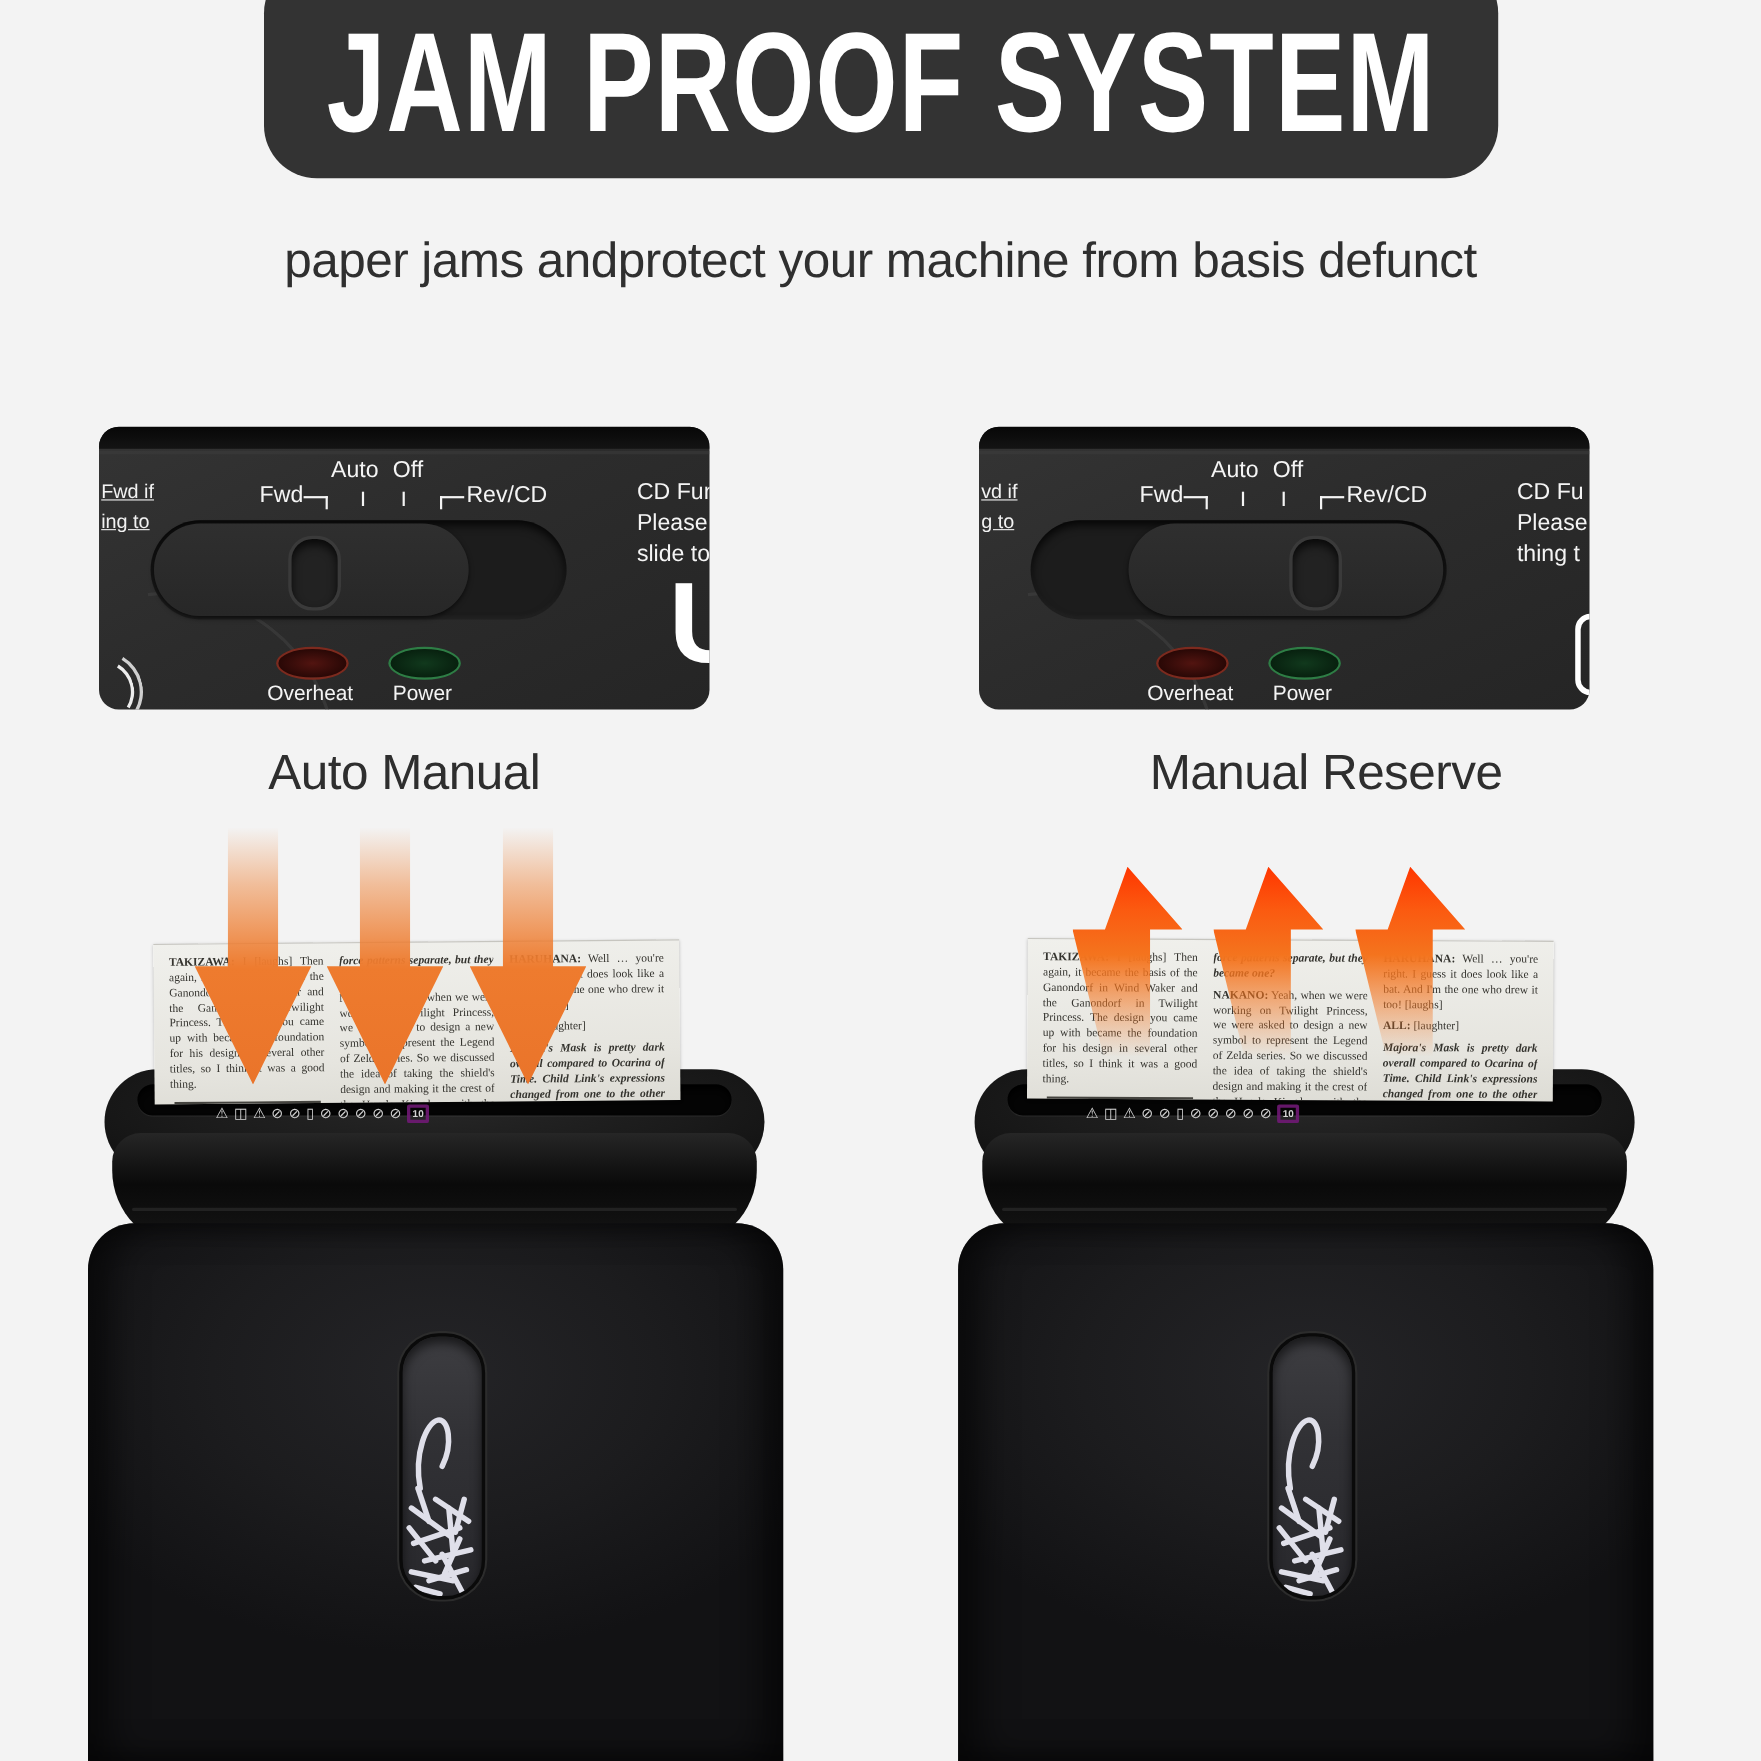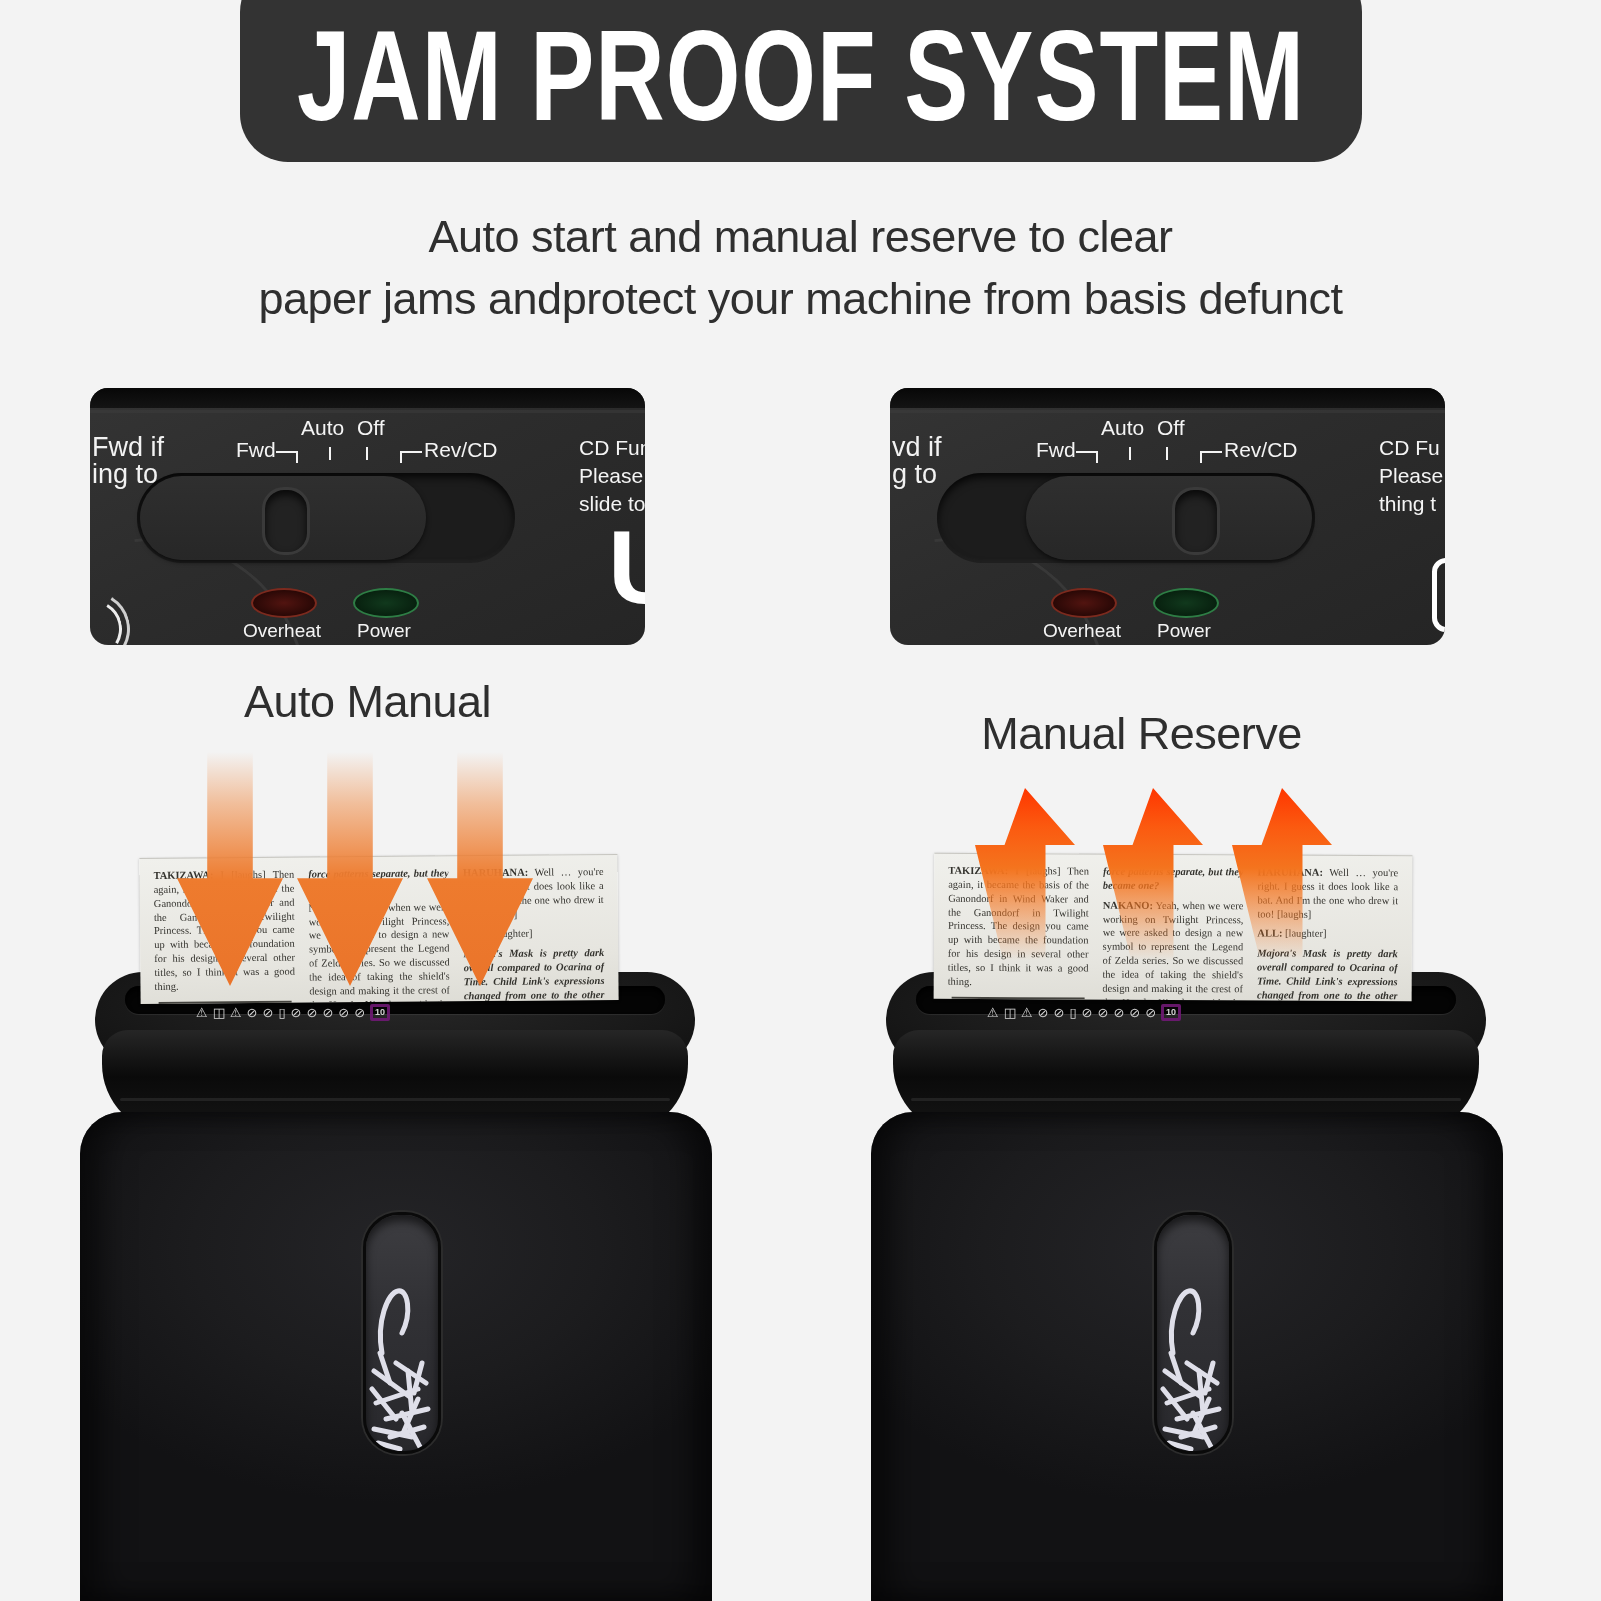--- a/index.html
+++ b/index.html
@@ -17,21 +17,21 @@
             font-size:45px;line-height:62px;letter-spacing:-0.5px;}
   .subtitle span{display:block;}
 
   
   .panel{position:absolute;top:388px;width:555px;height:257px;border-radius:18px;overflow:hidden;
          background:linear-gradient(155deg,#343434 0%,#2c2c2c 45%,#252525 100%);}
   .panel .topband{position:absolute;top:0;left:0;right:0;height:20px;background:linear-gradient(#070707,#141414);}
   .panel .topline{position:absolute;top:22px;left:0;right:0;height:3px;background:#3d3d3d;opacity:.55;}
   .panel .lid-curve{position:absolute;left:-90px;top:150px;width:300px;height:300px;border-radius:50%;
          border:3px solid transparent;border-top-color:#3e3e3e;transform:rotate(38deg);opacity:.7;}
-  .edge-left{position:absolute;left:2px;top:46px;color:#f2f2f2;font-size:27px;line-height:27px;}
+  .edge-left{position:absolute;left:2px;top:46px;color:#f2f2f2;font-size:18px;line-height:27px;text-decoration:underline;}
   .lbl{position:absolute;color:#f4f4f4;font-size:21px;white-space:nowrap;}
   .lbl-fwd{left:146px;top:50px;} .lbl-auto{left:211px;top:28px;} .lbl-off{left:267px;top:28px;} .lbl-rev{left:334px;top:50px;}
   .mark{position:absolute;background:#f4f4f4;}
   .bk-fwd-h{left:186px;top:63px;width:22px;height:2px;} .bk-fwd-v{left:206px;top:63px;width:2px;height:12px;}
   .tick-auto{left:239px;top:59px;width:2px;height:13px;} .tick-off{left:276px;top:59px;width:2px;height:13px;}
   .bk-rev-v{left:310px;top:63px;width:2px;height:12px;} .bk-rev-h{left:310px;top:63px;width:22px;height:2px;}
   .track{position:absolute;left:47px;top:85px;width:378px;height:90px;border-radius:45px;background:#1c1c1c;
          box-shadow:inset 0 4px 9px rgba(0,0,0,.85), inset 0 -2px 4px rgba(255,255,255,.05);}
   .plate{position:absolute;top:3px;width:286px;height:84px;border-radius:42px;
          background:linear-gradient(#2f2f2f,#272727);box-shadow:0 2px 5px rgba(0,0,0,.6);}
@@ -105,21 +105,20 @@
 </head>
 <body>
 
 <div id="stage">
 
   <div class="banner">
     <span class="banner-title">JAM PROOF SYSTEM</span>
   </div>
 
   <div class="subtitle">
-    <span>Auto start and manual reserve to clear</span>
     <span>paper jams andprotect your machine from basis defunct</span>
   </div>
 
   <div class="panel knob-left" style="left:90px;">
     <div class="topband"></div>
     <div class="topline"></div>
     <div class="lid-curve"></div>
     <div class="edge-left">
       <div>Fwd if</div>
       <div>ing to</div>
@@ -194,21 +193,21 @@
     </div>
     <div class="cd-note">
       <div>CD Fu</div>
       <div>Please</div>
       <div>thing t</div>
     </div>
     <div class="partial-rect"></div>
   </div>
 
   <div class="caption" style="left:90px;">Auto Manual</div>
-  <div class="caption" style="left:864px;margin-top:32px;">Manual Reserve</div>
+  <div class="caption" style="left:928px;">Manual Reserve</div>
 
   <div class="shredder sh-left">
     <div class="lid-top"></div>
     <div class="slit"></div>
     <div class="lid-front"></div>
     <div class="collar"></div>
     <div class="body"></div>
     <div class="icons-row">
       <span class="sicon">⚠</span>
       <span class="sicon">◫</span>

